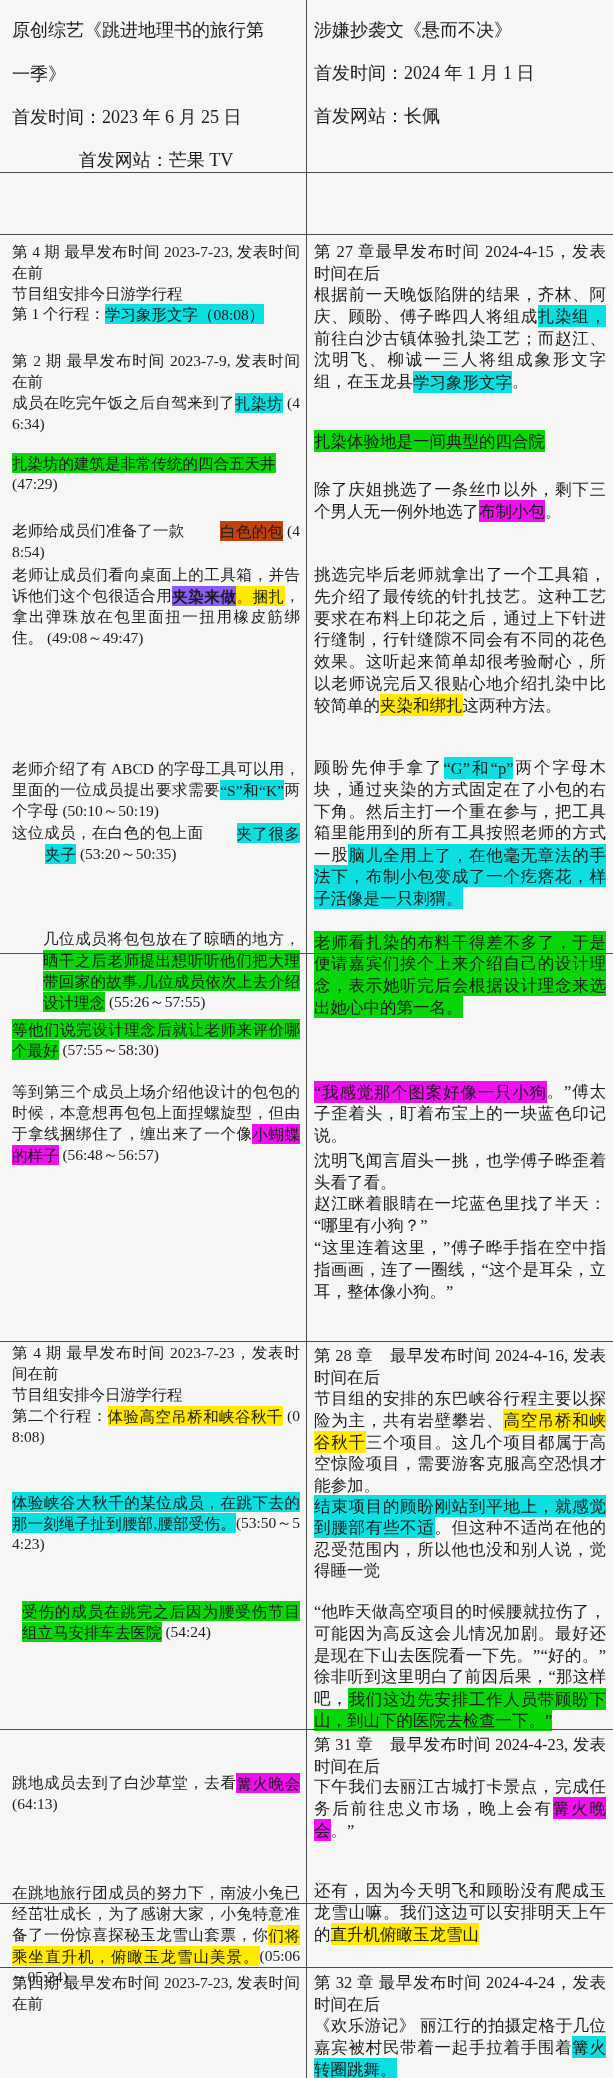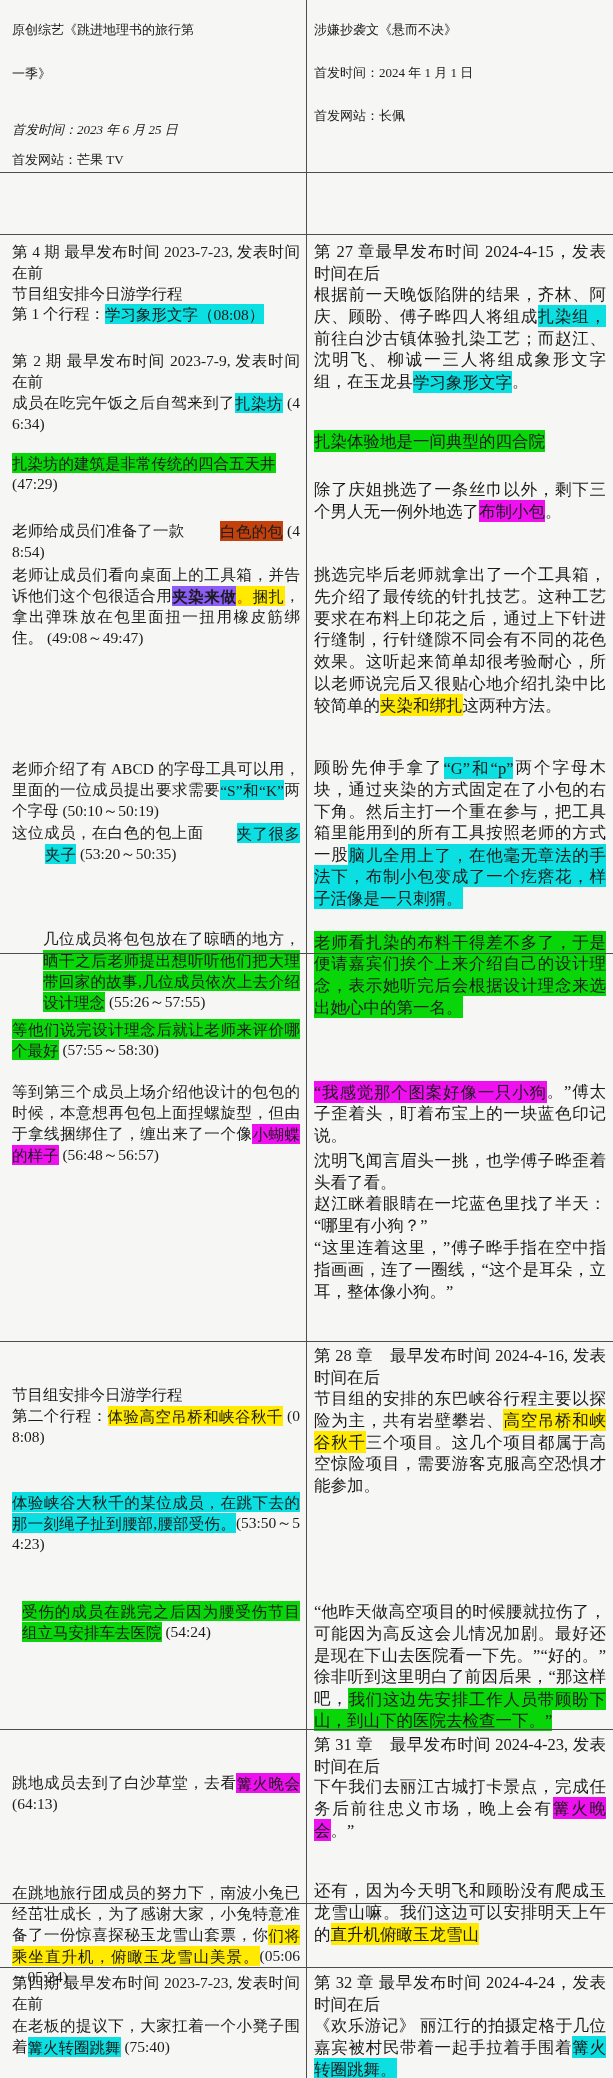--- a/index.html
+++ b/index.html
@@ -10,73 +10,74 @@
     overflow:hidden;
     font-family:"Liberation Serif","DejaVu Serif",serif;
     color:#1b1b1b;
   }
   .col{position:absolute;top:0;height:100%;}
   .block{
     position:absolute;left:0;right:0;
     text-align:justify;
     word-break:break-all;
   }
-  .hdr{font-size:13px;line-height:44px;text-align:left;}
+  .hdr{font-size:18px;line-height:44px;text-align:left;}
   .hl{padding:1.5px 0;box-decoration-break:clone;-webkit-box-decoration-break:clone;}
   .vline,.hline{position:absolute;z-index:5;}
   .vline{width:1px;top:0;}
   .hline{height:1px;left:0;width:613px;}
 </style>
 </head>
 <body>
 
 <div class="page" style="background: rgb(246, 246, 244); color: rgb(27, 27, 27);">
     <div class="col" style="left: 12px; width: 288px; font-size: 15.5px; line-height: 21px;">
       <div class="block hdr" style="top: 8px;"><span>原创综艺《跳进地理书的旅行第</span><br><span>一季》</span></div>
-      <div class="block hdr" style="top: 108px; font-style: italic;"><span>首发时间：2023 年 6 月 25 日</span></div>
-      <div class="block hdr" style="top: 138px;"><span>首发网站：芒果 TV</span></div>
+      <div class="block hdr" style="top: 95px;"><span>首发时间：2023 年 6 月 25 日</span></div>
+      <div class="block hdr" style="top: 138px; text-align: center;"><span>首发网站：芒果 TV</span></div>
       <div class="block" style="top: 241px;"><span>第 4 期 最早发布时间 2023-7-23, 发表时间在前</span></div>
       <div class="block" style="top: 283px;"><span>节目组安排今日游学行程</span></div>
       <div class="block" style="top: 303px;"><span>第 1 个行程：</span><span class="hl" style="background-color: rgb(11, 223, 226);">学习象形文字（08:08）</span></div>
       <div class="block" style="top: 350px;"><span>第 2 期 最早发布时间 2023-7-9, 发表时间在前</span></div>
       <div class="block" style="top: 392px;"><span>成员在吃完午饭之后自驾来到了</span><span class="hl" style="background-color: rgb(11, 223, 226);">扎染坊</span><span> (46:34)</span></div>
       <div class="block" style="top: 452px;"><span class="hl" style="background-color: rgb(9, 214, 9);">扎染坊的建筑是非常传统的四合五天井</span><br><span> (47:29)</span></div>
       <div class="block" style="top: 520px;"><span>老师给成员们准备了一款</span><span class="hl" style="background-color: #c2410c; margin-left: 36px;">白色的包</span><span> (48:54)</span></div>
       <div class="block" style="top: 564px;"><span>老师让成员们看向桌面上的工具箱，并告诉他们这个包很适合用</span><span class="hl" style="background-color: #8b5cf6; font-weight: bold;">夹染来做</span><span class="hl" style="background-color: rgb(255, 234, 0); color: rgb(212, 43, 0);">。</span><span class="hl" style="background-color: rgb(255, 234, 0);">捆扎</span><span>，拿出弹珠放在包里面扭一扭用橡皮筋绑住。 (49:08～49:47)</span></div>
       <div class="block" style="top: 758px;"><span>老师介绍了有 ABCD 的字母工具可以用，里面的一位成员提出要求需要</span><span class="hl" style="background-color: rgb(11, 223, 226);">“S”和“K”</span><span>两个字母 (50:10～50:19)</span></div>
       <div class="block" style="top: 822px;"><span>这位成员，在白色的包上面</span><span class="hl" style="background-color: rgb(11, 223, 226); margin-left: 33px;">夹了很多夹子</span><span> (53:20～50:35)</span></div>
       <div class="block" style="top: 928px; padding-left: 31px;"><span>几位成员将包包放在了晾晒的地方，</span><span class="hl" style="background-color: rgb(9, 214, 9);">晒干之后老师提出想听听他们把大理带回家的故事,几位成员依次上去介绍设计理念</span><span> (55:26～57:55)</span></div>
       <div class="block" style="top: 1018px;"><span class="hl" style="background-color: rgb(9, 214, 9);">等他们说完设计理念后就让老师来评价哪个最好</span><span> (57:55～58:30)</span></div>
       <div class="block" style="top: 1081px;"><span>等到第三个成员上场介绍他设计的包包的时候，本意想再包包上面捏螺旋型，但由于拿线捆绑住了，缠出来了一个像</span><span class="hl" style="background-color: rgb(238, 16, 238);">小蝴蝶的样子</span><span> (56:48～56:57)</span></div>
+      <div class="block" style="top: 1342px;"><span>第 4 期 最早发布时间 2023-7-23，发表时间在前</span></div>
       <div class="block" style="top: 1384px;"><span>节目组安排今日游学行程</span></div>
       <div class="block" style="top: 1405px;"><span>第二个行程：</span><span class="hl" style="background-color: rgb(255, 234, 0);">体验高空吊桥和峡谷秋千</span><span> (08:08)</span></div>
       <div class="block" style="top: 1491px;"><span class="hl" style="background-color: rgb(11, 223, 226);">体验峡谷大秋千的某位成员，在跳下去的那一刻绳子扯到腰部,腰部受伤。</span><span>(53:50～54:23)</span></div>
       <div class="block" style="top: 1600px;"><span class="hl" style="background-color: rgb(9, 214, 9); margin-left: 10px;">受伤的成员在跳完之后因为腰受伤节目组立马安排车去医院</span><span> (54:24)</span></div>
       <div class="block" style="top: 1772px;"><span>跳地成员去到了白沙草堂，去看</span><span class="hl" style="background-color: rgb(238, 16, 238);">篝火晚会</span><span> (64:13)</span></div>
       <div class="block" style="top: 1882px;"><span>在跳地旅行团成员的努力下，南波小兔已经茁壮成长，为了感谢大家，小兔特意准备了一份惊喜探秘玉龙雪山套票，你</span><span class="hl" style="background-color: rgb(255, 234, 0);">们将乘坐直升机，俯瞰玉龙雪山美景。</span><span>(05:06～05:24)</span></div>
       <div class="block" style="top: 1972px;"><span>第四期 最早发布时间 2023-7-23, 发表时间在前</span></div>
-      <div class="block" style="top: 2015px;"><span>在老板的提议下，大家扛着一个小凳子围着</span><span class="hl" style="background-color: rgb(11, 223, 226);">篝火转圈跳舞</span><span> (75:40)</span></div>
     </div>
     <div class="col" style="left: 314px; width: 292px; font-size: 16.5px; line-height: 21.8px;">
       <div class="block hdr" style="top: 8px;"><span>涉嫌抄袭文《悬而不决》</span></div>
       <div class="block hdr" style="top: 51px;"><span>首发时间：2024 年 1 月 1 日</span></div>
       <div class="block hdr" style="top: 94px;"><span>首发网站：长佩</span></div>
       <div class="block" style="top: 241px;"><span>第 27 章最早发布时间 2024-4-15，发表时间在后</span></div>
       <div class="block" style="top: 284px;"><span>根据前一天晚饭陷阱的结果，齐林、阿庆、顾盼、傅子晔四人将组成</span><span class="hl" style="background-color: rgb(11, 223, 226);">扎染组，</span><span>前往白沙古镇体验扎染工艺；而赵江、沈明飞、柳诚一三人将组成象形文字组，在玉龙县</span><span class="hl" style="background-color: rgb(11, 223, 226);">学习象形文字</span><span>。</span></div>
       <div class="block" style="top: 430px;"><span class="hl" style="background-color: rgb(9, 214, 9);">扎染体验地是一间典型的四合院</span></div>
       <div class="block" style="top: 479px;"><span>除了庆姐挑选了一条丝巾以外，剩下三个男人无一例外地选了</span><span class="hl" style="background-color: rgb(238, 16, 238);">布制小包</span><span>。</span></div>
       <div class="block" style="top: 564px;"><span>挑选完毕后老师就拿出了一个工具箱，先介绍了最传统的针扎技艺。这种工艺要求在布料上印花之后，通过上下针进行缝制，行针缝隙不同会有不同的花色效果。这听起来简单却很考验耐心，所以老师说完后又很贴心地介绍扎染中比较简单的</span><span class="hl" style="background-color: rgb(255, 234, 0);">夹染和绑扎</span><span>这两种方法。</span></div>
       <div class="block" style="top: 757px;"><span>顾盼先伸手拿了</span><span class="hl" style="background-color: rgb(11, 223, 226);">“G”和“p”</span><span>两个字母木块，通过夹染的方式固定在了小包的右下角。然后主打一个重在参与，把工具箱里能用到的所有工具按照老师的方式一股</span><span class="hl" style="background-color: rgb(11, 223, 226);">脑儿全用上了，在他毫无章法的手法下，布制小包变成了一个疙瘩花，样子活像是一只刺猬。</span></div>
       <div class="block" style="top: 931px;"><span class="hl" style="background-color: rgb(9, 214, 9);">老师看扎染的布料干得差不多了，于是便请嘉宾们挨个上来介绍自己的设计理念，表示她听完后会根据设计理念来选出她心中的第一名。</span></div>
       <div class="block" style="top: 1081px;"><span class="hl" style="background-color: rgb(238, 16, 238);">“我感觉那个图案好像一只小狗</span><span>。”傅太子歪着头，盯着布宝上的一块蓝色印记说。</span></div>
       <div class="block" style="top: 1150px;"><span>沈明飞闻言眉头一挑，也学傅子晔歪着头看了看。</span></div>
       <div class="block" style="top: 1193px;"><span>赵江眯着眼睛在一坨蓝色里找了半天：“哪里有小狗？”</span></div>
       <div class="block" style="top: 1237px;"><span>“这里连着这里，”傅子晔手指在空中指指画画，连了一圈线，“这个是耳朵，立耳，整体像小狗。”</span></div>
       <div class="block" style="top: 1345px;"><span>第 28 章　最早发布时间 2024-4-16, 发表时间在后</span></div>
       <div class="block" style="top: 1388px;"><span>节目组的安排的东巴峡谷行程主要以探险为主，共有岩壁攀岩、</span><span class="hl" style="background-color: rgb(255, 234, 0);">高空吊桥和峡谷秋千</span><span>三个项目。这几个项目都属于高空惊险项目，需要游客克服高空恐惧才能参加。</span></div>
+      <div class="block" style="top: 1495px;"><span class="hl" style="background-color: rgb(11, 223, 226);">结束项目的顾盼刚站到平地上，就感觉到腰部有些不适</span><span>。但这种不适尚在他的忍受范围内，所以他也没和别人说，觉得睡一觉</span></div>
       <div class="block" style="top: 1601px;"><span>“他昨天做高空项目的时候腰就拉伤了，可能因为高反这会儿情况加剧。最好还是现在下山去医院看一下先。”“好的。”徐非听到这里明白了前因后果，“那这样吧，</span><span class="hl" style="background-color: rgb(9, 214, 9);">我们这边先安排工作人员带顾盼下山，到山下的医院去检查一下。”</span></div>
       <div class="block" style="top: 1734px;"><span>第 31 章　最早发布时间 2024-4-23, 发表时间在后</span></div>
       <div class="block" style="top: 1776px;"><span>下午我们去丽江古城打卡景点，完成任务后前往忠义市场，晚上会有</span><span class="hl" style="background-color: rgb(238, 16, 238);">篝火晚会</span><span>。”</span></div>
       <div class="block" style="top: 1880px;"><span>还有，因为今天明飞和顾盼没有爬成玉龙雪山嘛。我们这边可以安排明天上午的</span><span class="hl" style="background-color: rgb(255, 234, 0);">直升机俯瞰玉龙雪山</span></div>
       <div class="block" style="top: 1972px;"><span>第 32 章 最早发布时间 2024-4-24，发表时间在后</span></div>
       <div class="block" style="top: 2015px;"><span>《欢乐游记》 丽江行的拍摄定格于几位嘉宾被村民带着一起手拉着手围着</span><span class="hl" style="background-color: rgb(11, 223, 226);">篝火转圈跳舞。</span></div>
     </div>
     <div class="vline" style="left: 306px; height: 2078px; background: rgb(77, 77, 77);"></div>
     <div class="hline" style="top: 172px; background: rgb(77, 77, 77);"></div>
     <div class="hline" style="top: 234px; background: rgb(77, 77, 77);"></div>

